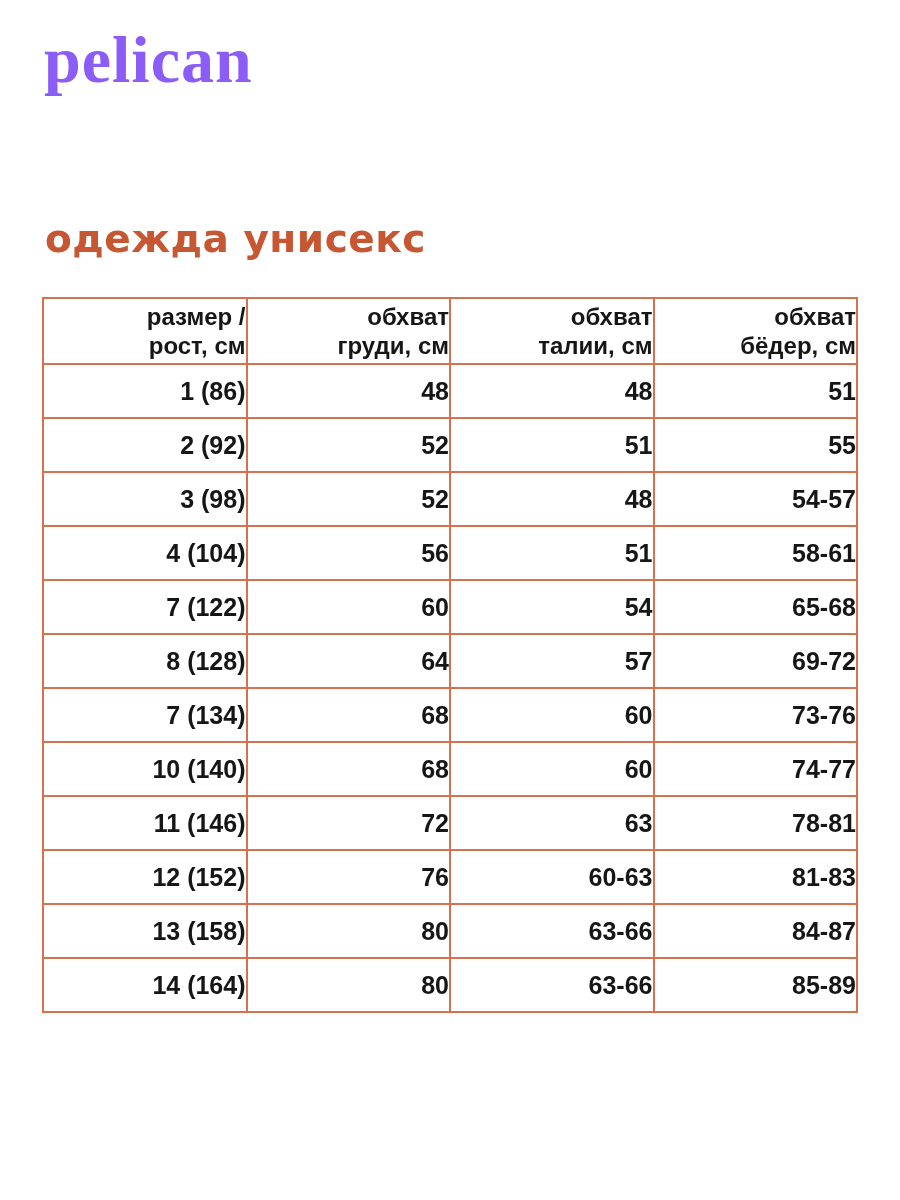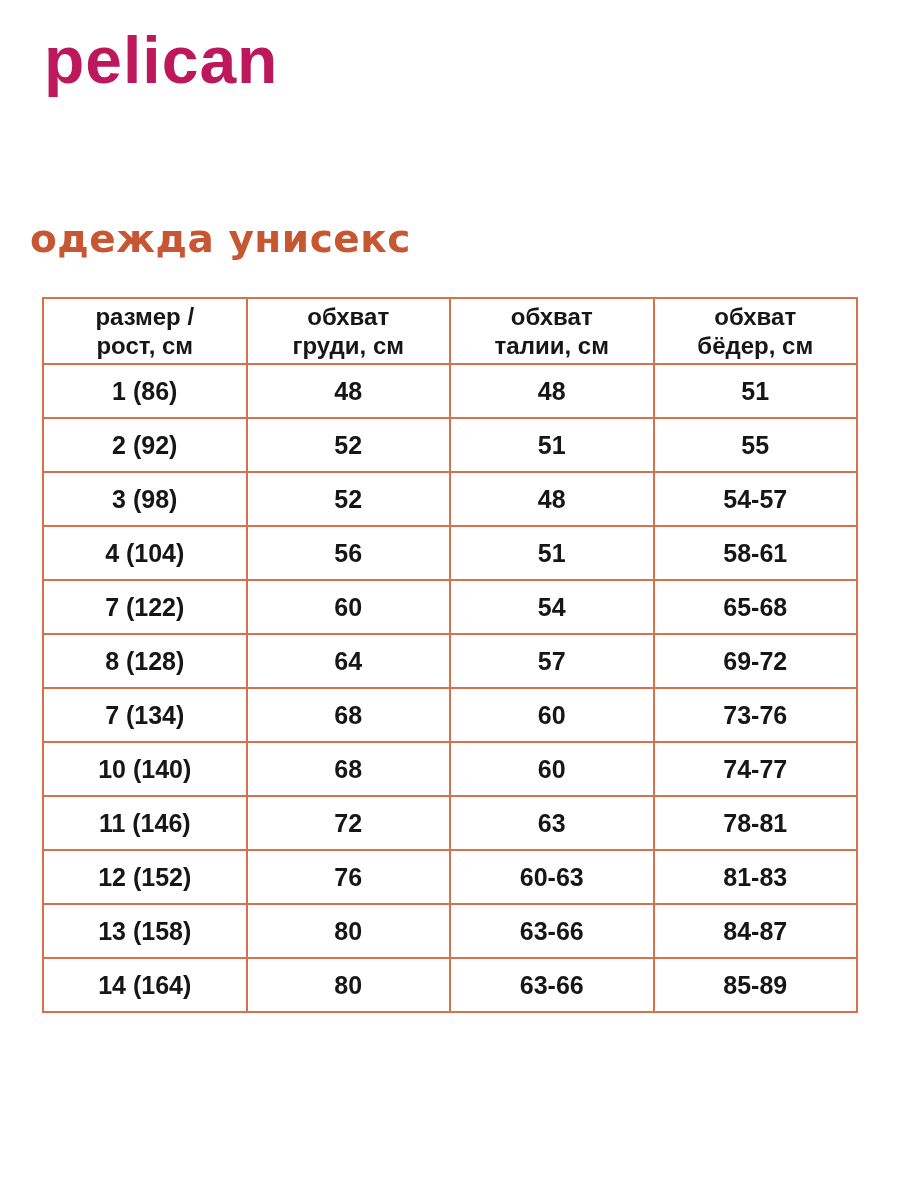--- a/index.html
+++ b/index.html
@@ -15,45 +15,45 @@
     font-family: "Liberation Sans", sans-serif;
     overflow: hidden;
   }
   .logo {
     position: absolute;
     left: 44px;
     top: 22px;
     font-size: 66px;
     font-weight: 800;
     letter-spacing: 1px;
-    color: #be185d;
-    font-family: Liberation Sans, sans-serif;
+    color: #8b5cf6;
+    font-family: Liberation Serif, serif;
   }
   .section-title {
     position: absolute;
-    left: 30px;
+    left: 45px;
     top: 216px;
     font-size: 39px;
     font-weight: 800;
     letter-spacing: 0.5px;
     color: #c65732;
     font-family: "DejaVu Sans", "Liberation Sans", sans-serif;
   }
   table.size-table {
     position: absolute;
     left: 42px;
     top: 297px;
     width: 816px;
     border-collapse: collapse;
     table-layout: fixed;
   }
   table.size-table th,
   table.size-table td {
     border: 2px solid #d5714c;
-    text-align: center;
+    text-align: right;
     vertical-align: middle;
     font-weight: 700;
     color: #161616;
     padding: 0;
     width: 25%;
   }
   table.size-table th {
     height: 64px;
     font-size: 24px;
     line-height: 1.22;

